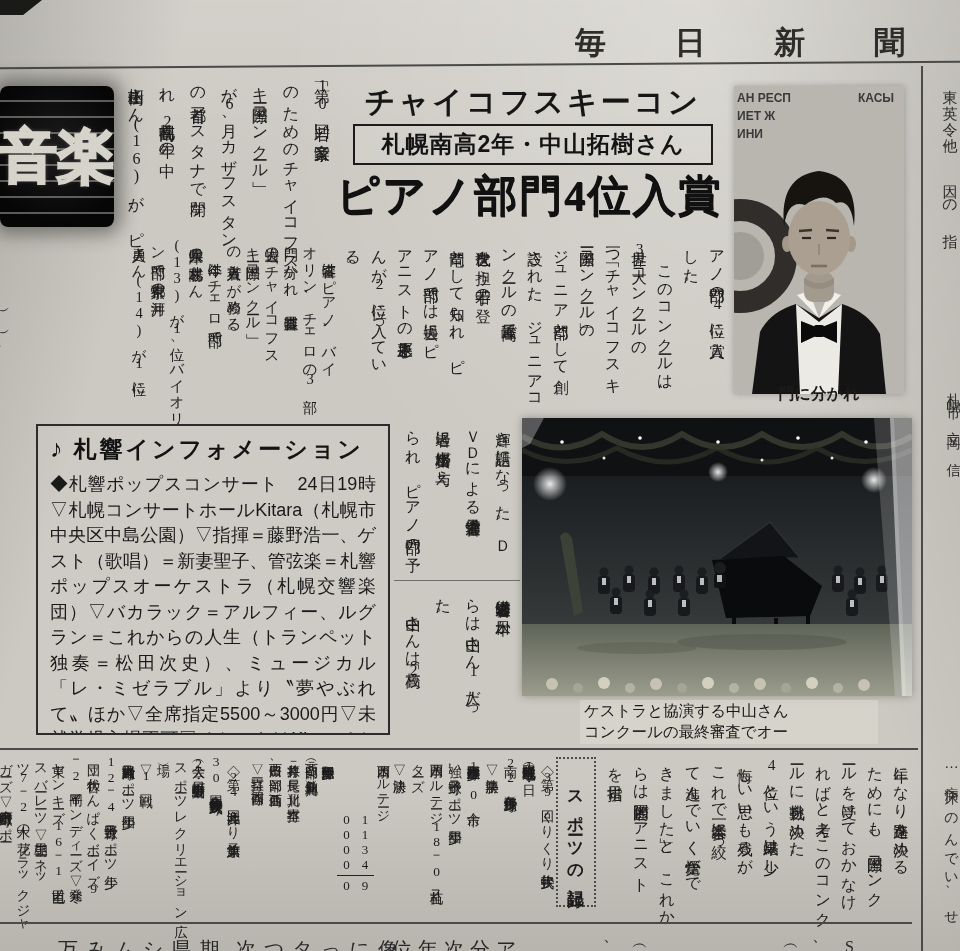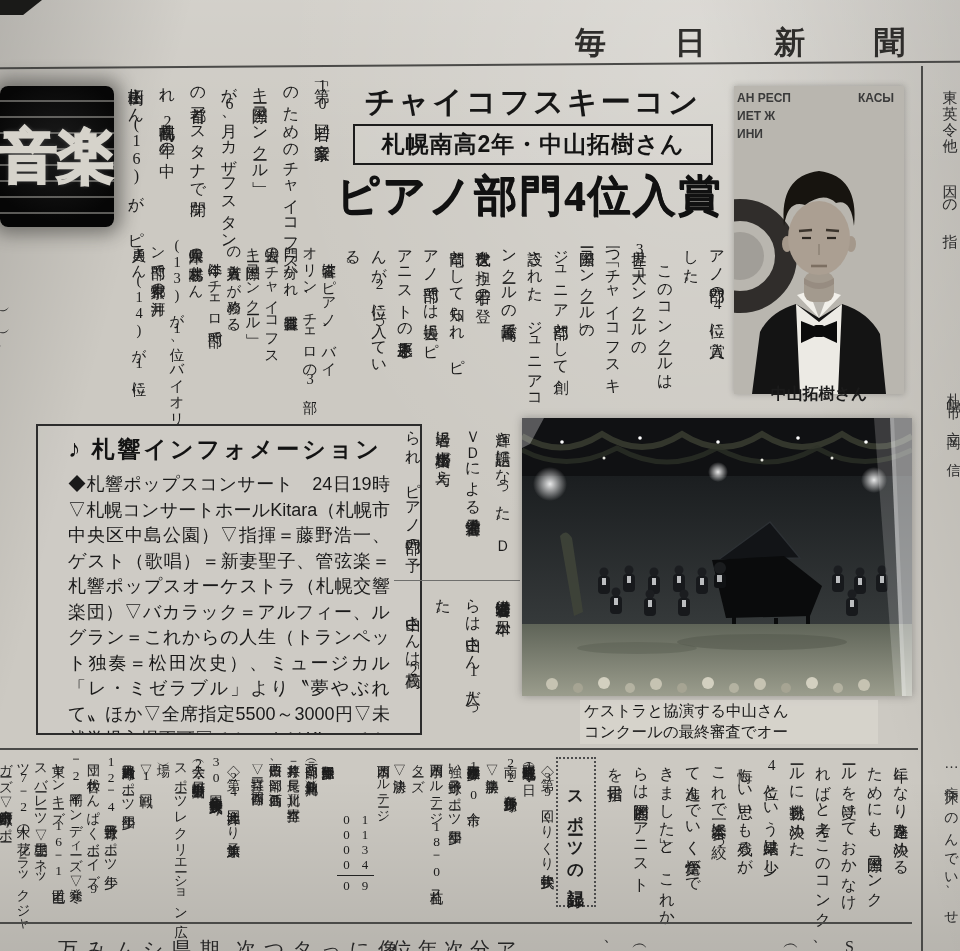--- a/index.html
+++ b/index.html
@@ -42,22 +42,22 @@
     font-size:23px;font-weight:700;letter-spacing:1px;color:#141414;background:rgba(255,255,255,.08);}
   .headline{position:absolute;left:336px;top:167px;width:394px;
     font-family:"Liberation Serif", serif;font-size:43px;font-weight:900;letter-spacing:2px;color:#111;
     text-shadow:.6px .6px 0 #111;}
   
   .portrait{position:absolute;left:734px;top:72px;width:170px;height:308px;
     box-shadow:inset 0 0 0 1px rgba(60,60,60,.5), 0 0 6px rgba(40,40,40,.3);margin-top:14px;}
   .portrait-caption{position:absolute;left:734px;top:384px;width:170px;text-align:center;
     font-size:16px;font-weight:700;color:#1b1b1b;}
   
-  .sakkyo{position:absolute;left:36px;top:424px;width:386px;height:311px;border:2.5px solid #2c2c2c;
-    padding:8px 30px;box-sizing:border-box;overflow:hidden;background:rgba(255,255,255,.05);}
+  .sakkyo{position:absolute;left:36px;top:424px;width:354px;height:311px;border:2.5px solid #2c2c2c;
+    padding:8px 12px;box-sizing:border-box;overflow:hidden;background:rgba(255,255,255,.05);}
   .sakkyo-title{font-size:23px;font-weight:700;letter-spacing:3px;color:#131313;margin-bottom:7px;}
   .sakkyo-note{font-size:25px;margin-right:8px;}
   .sakkyo-body{font-size:18px;line-height:1.42;text-align:justify;color:#1a1a1a;}
   .sakkyo-contact{margin-top:7px;margin-left:10px;font-size:11px;line-height:1.45;color:#161616;}
   
   .orchestra{position:absolute;left:522px;top:418px;width:390px;height:278px;
     box-shadow:inset 0 0 0 1px rgba(30,30,30,.6), 0 0 8px rgba(40,40,40,.35);}
   .orch-caption{position:absolute;left:580px;top:700px;width:290px;font-size:15.5px;line-height:1.35;
     color:#181818;background:rgba(222,219,212,.55);padding:1px 4px;}
   
@@ -187,21 +187,21 @@
       <ellipse cx="85" cy="152" rx="31" ry="37" fill="#ab9f92"></ellipse>
       <path d="M50,140 Q45,90 85,85 Q125,90 120,140 Q117,112 102,117 Q90,105 71,119 Q54,113 50,140 Z" fill="#17140f"></path>
       <line x1="65" y1="145" x2="78" y2="144" stroke="#3b342c" stroke-width="2.6"></line>
       <line x1="92" y1="144" x2="105" y2="145" stroke="#3b342c" stroke-width="2.6"></line>
       <line x1="68" y1="152" x2="77" y2="152" stroke="#2b2620" stroke-width="2.2"></line>
       <line x1="93" y1="152" x2="102" y2="152" stroke="#2b2620" stroke-width="2.2"></line>
       <line x1="85" y1="158" x2="85" y2="169" stroke="#94897c" stroke-width="2"></line>
       <line x1="77" y1="180" x2="93" y2="180" stroke="#7c6f62" stroke-width="2.6"></line>
     </svg>
   </div>
-  <div class="portrait-caption">中山拓樹さん</div>
+  <div class="portrait-caption">門に分かれ</div>
 
   <div class="sakkyo">
     <div class="sakkyo-title"><span class="sakkyo-note">♪</span><span>札響インフォメーション</span></div>
     <div class="sakkyo-body">◆札響ポップスコンサート　24日19時▽札幌コンサートホールKitara（札幌市中央区中島公園）▽指揮＝藤野浩一、ゲスト（歌唱）＝新妻聖子、管弦楽＝札響ポップスオーケストラ（札幌交響楽団）▽バカラック＝アルフィー、ルグラン＝これからの人生（トランペット独奏＝松田次史）、ミュージカル「レ・ミゼラブル」より〝夢やぶれて〟ほか▽全席指定5500～3000円▽未就学児入場不可▽チケットはKitaraチケットセンターほかで販売中</div>
     <div class="sakkyo-contact">
       <div>お問い合わせ：札幌交響楽団(011・520・1771)</div>
 
     </div>
   </div>
 

